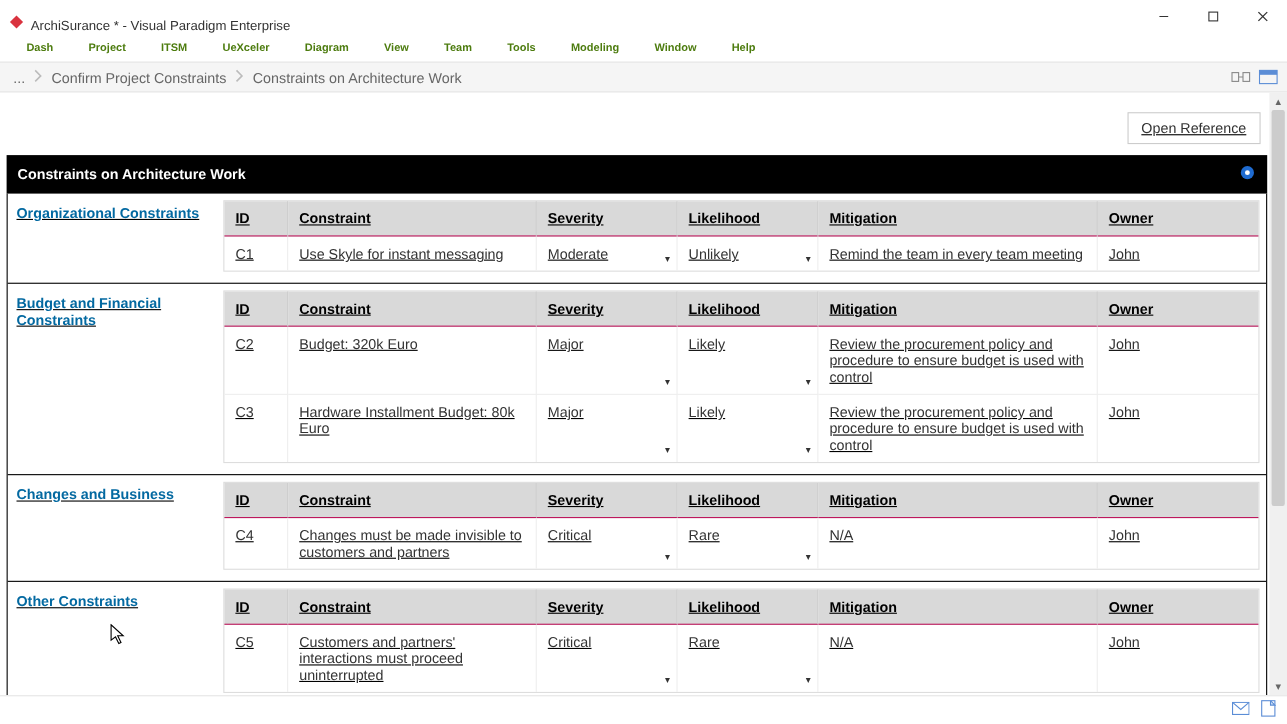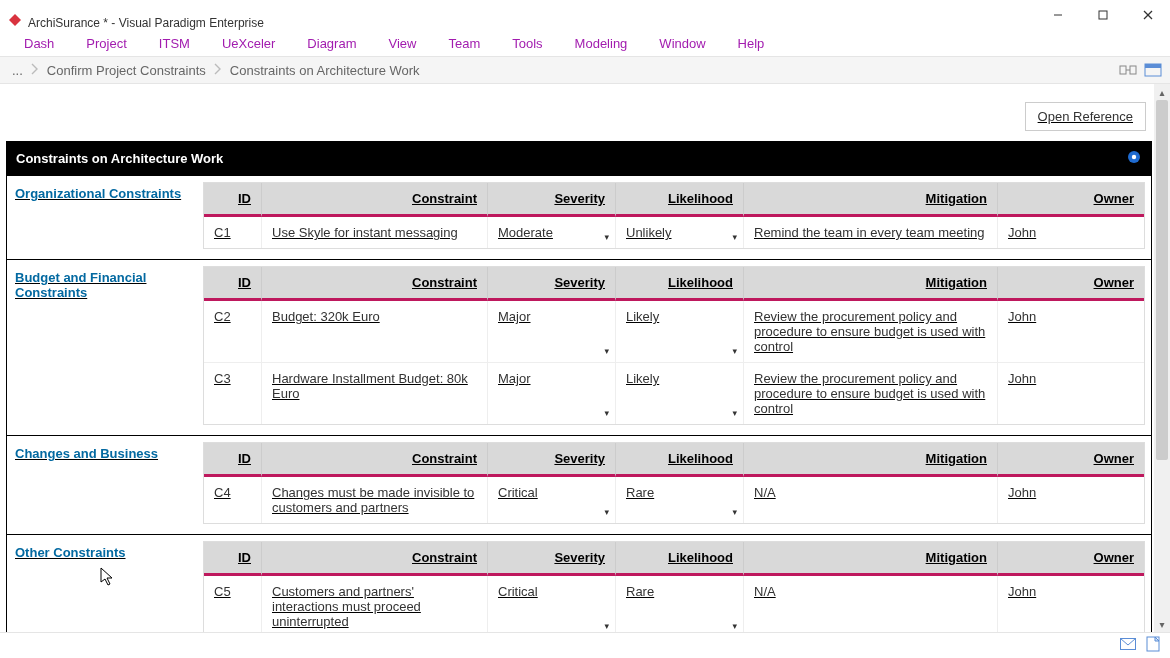--- a/index.html
+++ b/index.html
@@ -37,22 +37,23 @@
 }
 .menubar {
   height: 26px;
   display: flex;
   align-items: center;
   padding: 0 8px;
   gap: 0;
 }
 .menubar .menu-item {
   padding: 4px 16px;
-  font-size: 13px;
-  color: #a21caf;
+  font-size: 10px;
+  color: #4d7c0f;
+  font-weight: bold;
 }
 .breadcrumb-bar {
   height: 28px;
   display: flex;
   align-items: center;
   background: #f5f5f5;
   border-top: 1px solid #e5e5e5;
   border-bottom: 1px solid #e5e5e5;
   padding-left: 6px;
 }
@@ -139,25 +140,25 @@
 .section-body { flex: 1; padding: 6px 6px 10px 0; }
 
 .ctable {
   width: 100%;
   border-collapse: separate;
   border-spacing: 0;
   border: 1px solid #ddd;
 }
 .ctable th {
   background: #d9d9d9;
-  text-align: right;
+  text-align: left;
   font-weight: bold;
   font-size: 13px;
   padding: 8px 10px;
-  border-bottom: 3px solid #be185d;
+  border-bottom: 1px solid #be185d;
   border-right: 1px solid #ccc;
 }
 .ctable th:last-child { border-right: none; margin-top: 32px; }
 .ctable td {
   padding: 8px 10px;
   font-size: 13px;
   color: #333;
   border-bottom: 1px solid #eee;
   border-right: 1px solid #eee;
   vertical-align: top;

